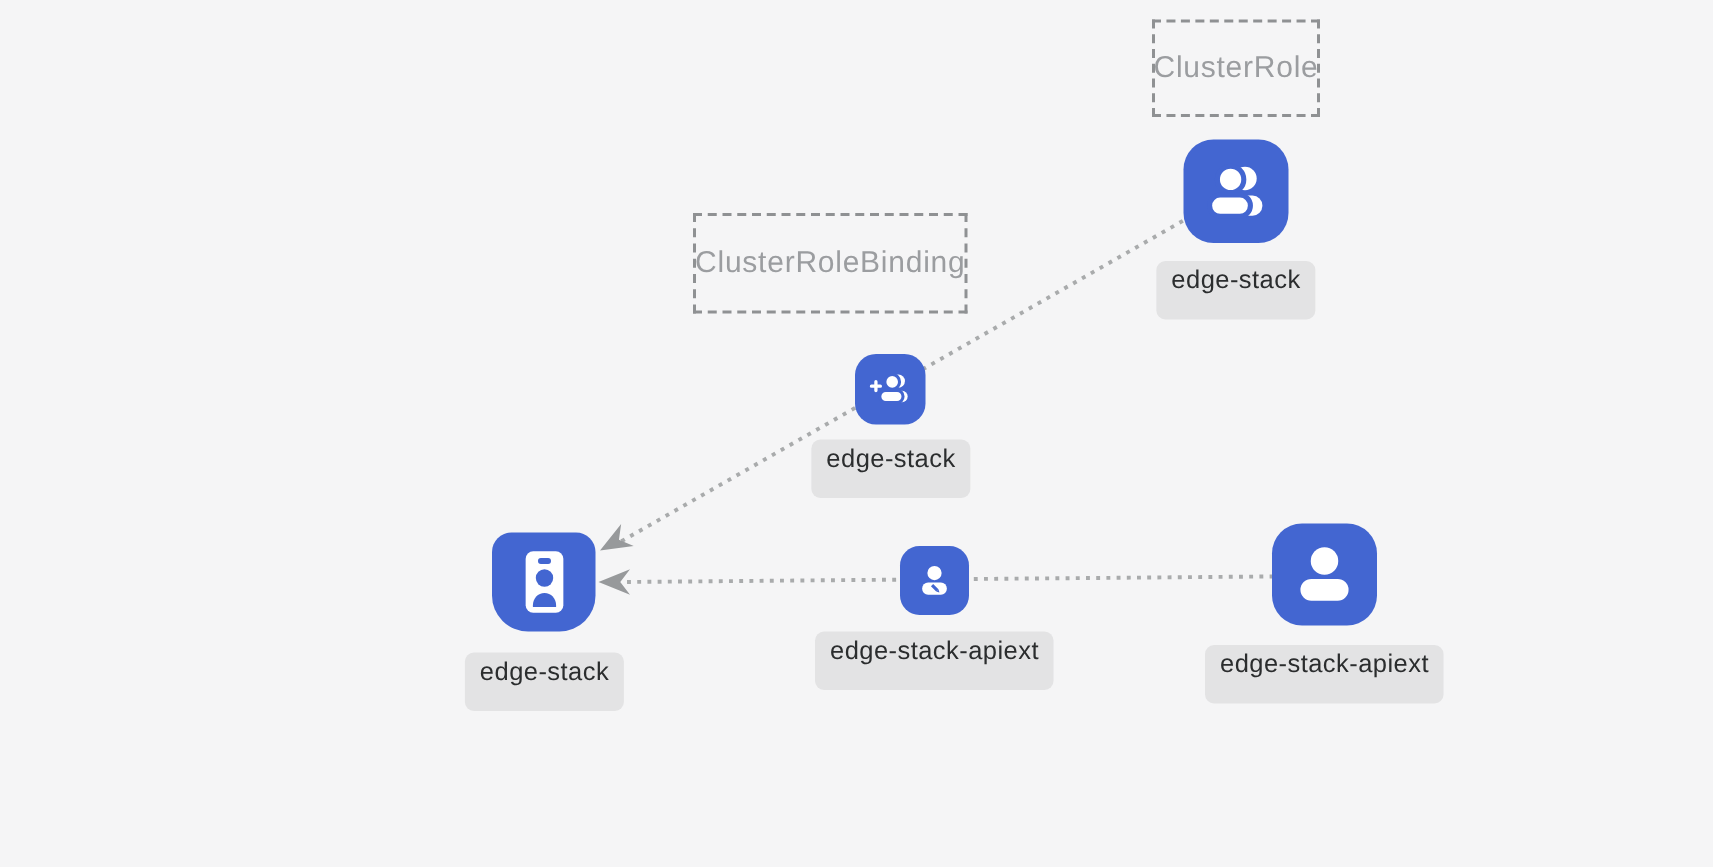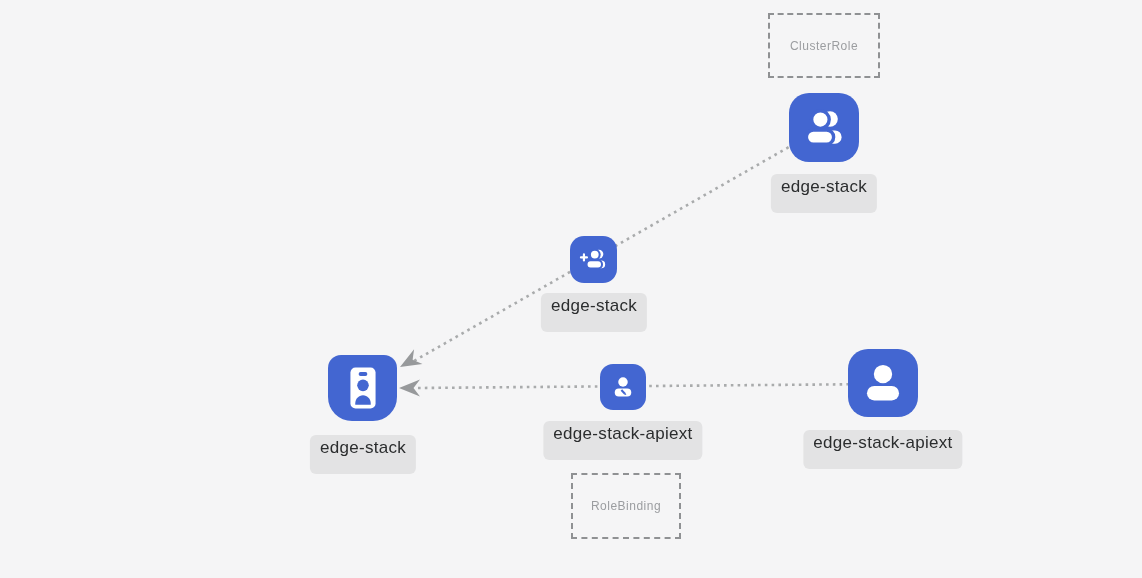--- a/index.html
+++ b/index.html
@@ -17,21 +17,21 @@
     pointer-events: none;
   }
   .type-box {
     position: absolute;
     box-sizing: border-box;
     border: 2px dashed #8f9193;
     display: flex;
     align-items: center;
     justify-content: center;
     color: #9b9da0;
-    font-size: 12px;
+    font-size: 20px;
     letter-spacing: 0.5px;
     white-space: nowrap;
   }
   .box-clusterrole  { left: 768px; top: 13px;  width: 112px; height: 65px; }
   .box-crb          { left: 462px; top: 142px; width: 183px; height: 67px; }
   .box-sa           { left: 149px; top: 361px; width: 150px; height: 67px; }
   .box-rb           { left: 571px; top: 473px; width: 110px; height: 66px; }
   .box-role         { left: 826px; top: 475px; width: 110px; height: 65px; }
 
   .node-icon {
@@ -72,22 +72,22 @@
   <svg class="edges" width="1142" height="578">
     <line x1="824" y1="127" x2="414" y2="361" stroke="#a9abac" stroke-width="2.6" stroke-dasharray="2.6 4.2"></line>
     <line x1="883" y1="384" x2="417" y2="388" stroke="#a9abac" stroke-width="2.6" stroke-dasharray="2.6 4.2"></line>
     <path d="M0 0 L21 -8.5 L14.5 0 L21 8.5 Z" transform="translate(400,367) rotate(-29.5)" fill="#97999b"></path>
     <path d="M0 0 L21 -8.5 L14.5 0 L21 8.5 Z" transform="translate(399,388)" fill="#97999b"></path>
   </svg>
 
   <div class="type-box box-clusterrole">
     <span>ClusterRole</span>
   </div>
-  <div class="type-box box-rb">
-    <span>RoleBinding</span>
+  <div class="type-box box-crb">
+    <span>ClusterRoleBinding</span>
   </div>
 
   <div class="node-icon icon-cr">
     <svg width="48" height="48" viewBox="0 0 24 24">
       <circle cx="15" cy="7.5" r="3.9" fill="#ffffff"></circle>
       <rect x="8.6" y="13.2" width="12.2" height="6.7" rx="3.3" fill="#ffffff"></rect>
       <circle cx="10.2" cy="7.8" r="4.4" fill="#ffffff" stroke="#4366d1" stroke-width="1.7"></circle>
       <rect x="3.2" y="13" width="13.6" height="7.1" rx="3.5" fill="#ffffff" stroke="#4366d1" stroke-width="1.7"></rect>
     </svg>
   </div>

